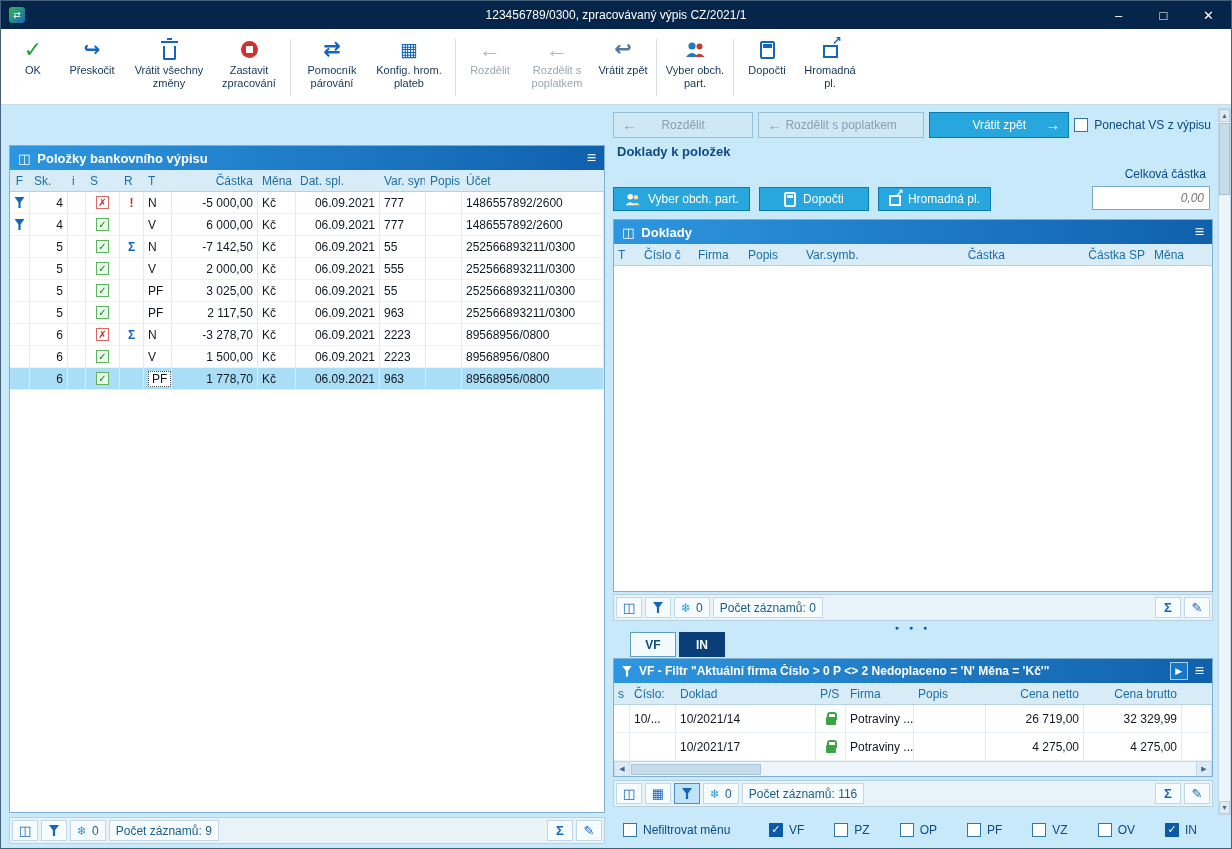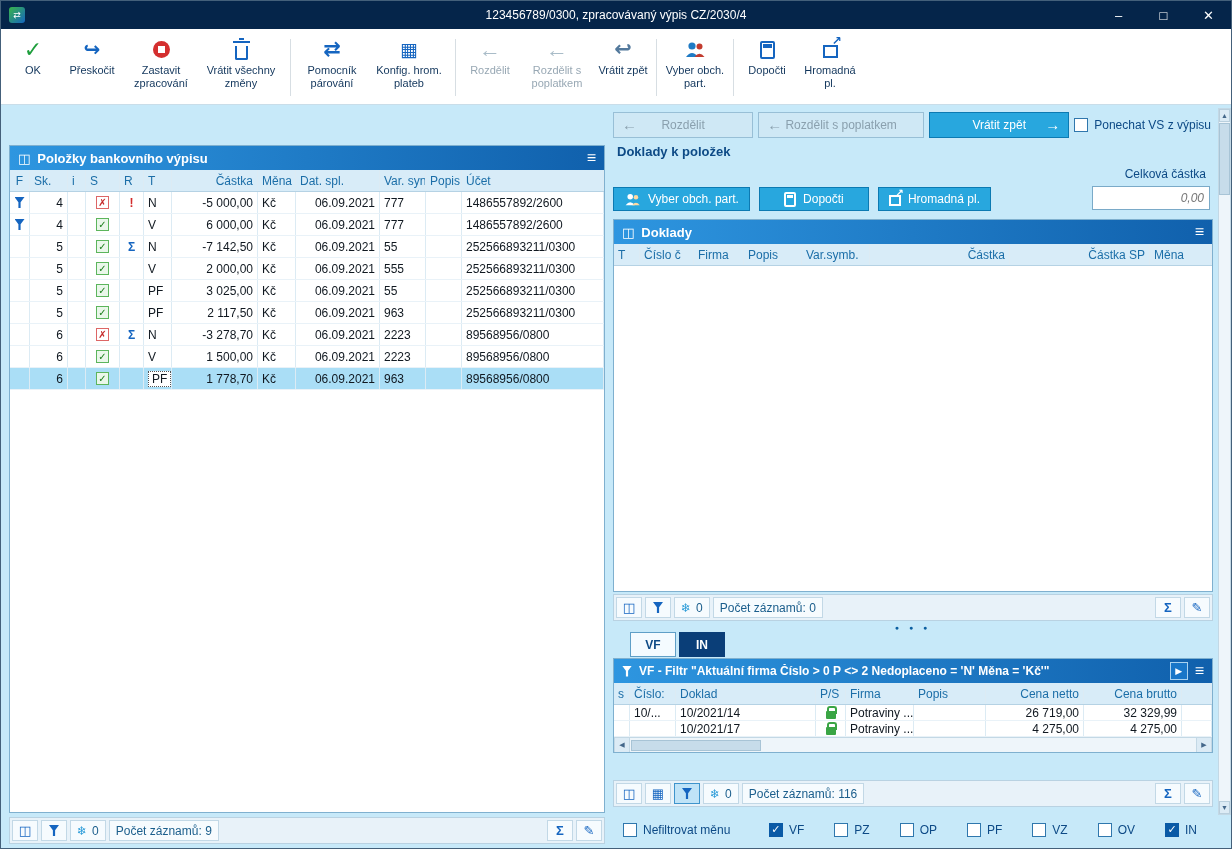--- a/index.html
+++ b/index.html
@@ -119,68 +119,68 @@
 #tabs{position:absolute;top:527px;left:22px;display:flex;gap:3px}
 .tab{width:46px;height:25px;display:flex;align-items:center;justify-content:center;font-size:12px;font-weight:bold;border:1px solid #5f9fc7}
 .tab.light{background:#f4fbff;color:#0d4a86}
 .tab.dark{background:#0a3e78;color:#fff;border-color:#0a3e78}
 #invoices{position:absolute;top:553px;left:5px;right:5px;background:#fff;border:1px solid #7fb0cf;display:flex;flex-direction:column;overflow:hidden}
 #invfilter{height:24px;background:linear-gradient(90deg,#2e96e0,#1060ac);color:#fff;display:flex;align-items:center;gap:7px;padding:0 8px;font-size:12px;font-weight:bold}
 #invfilter .ftext{overflow:hidden;white-space:nowrap;flex:1}
 .playbox{width:18px;height:18px;background:#1876c8;border:1px solid #a8d2f0;display:flex;align-items:center;justify-content:center;font-size:9px;color:#fff;flex:0 0 auto}
 #invfilter .menu{font-size:16px;font-weight:normal}
 .ic0{width:16px}.ic1{width:46px}.ic2{width:140px}.ic3{width:30px}.ic4{width:68px}.ic5{width:72px}.ic6{width:98px}.ic7{width:98px}.ic8{flex:1}
-.inv-tr{height:16px}
+.inv-tr{height:28px}
 #hscroll{height:15px;background:#eef5fa;border-top:1px solid #c3d8e5;display:flex;align-items:center;flex:0 0 auto}
 .harrow{width:16px;height:100%;display:flex;align-items:center;justify-content:center;font-size:7px;color:#44678a;background:#dcebf5;border-right:1px solid #c3d8e5;border-left:1px solid #c3d8e5}
 .hthumb{width:130px;height:11px;background:#c7dcea;border:1px solid #a8c4d6;margin-left:1px}
 .htrack{flex:1}
 #invstatus{left:5px;right:5px;top:675px}
 #bottomfilters{position:absolute;bottom:5px;left:5px;right:3px;height:27px;display:flex;align-items:center;padding:0 10px}
 #bottomfilters .group{margin-left:auto;display:flex;gap:30px;padding-right:8px}
 </style>
 </head>
 <body>
 
 <div id="win">
 
   <div id="titlebar">
     <span class="appicon">⇄</span>
-    <span id="title-sub">123456789/0300, zpracovávaný výpis CZ/2030/4</span>
+    <span id="title-sub">123456789/0300, zpracovávaný výpis CZ/2021/1</span>
     <span class="wbtns">
       <span class="wbtn">–</span>
       <span class="wbtn">□</span>
       <span class="wbtn close">✕</span>
     </span>
   </div>
 
   <div id="toolbar">
     <div class="tbtn bw1">
       <div class="iconbox">
           <span class="g-check">✓</span>
         </div>
       <div class="lab">OK</div>
     </div>
     <div class="tbtn bw2">
       <div class="iconbox">
           <span class="g-skip">↪</span>
         </div>
       <div class="lab">Přeskočit</div>
     </div>
+    <div class="tbtn bw3">
+      <div class="iconbox">
+          <span class="trash"></span>
+        </div>
+      <div class="lab">Vrátit všechny změny</div>
+    </div>
     <div class="tbtn bw4">
       <div class="iconbox">
           <span class="stop"></span>
         </div>
       <div class="lab">Zastavit zpracování</div>
-    </div>
-    <div class="tbtn bw3">
-      <div class="iconbox">
-          <span class="trash"></span>
-        </div>
-      <div class="lab">Vrátit všechny změny</div>
     </div>
     <div class="tsep"></div>
     <div class="tbtn bw5">
       <div class="iconbox">
           <span class="g-pair">⇄</span>
         </div>
       <div class="lab">Pomocník párování</div>
     </div>
     <div class="tbtn bw6">
       <div class="iconbox">

